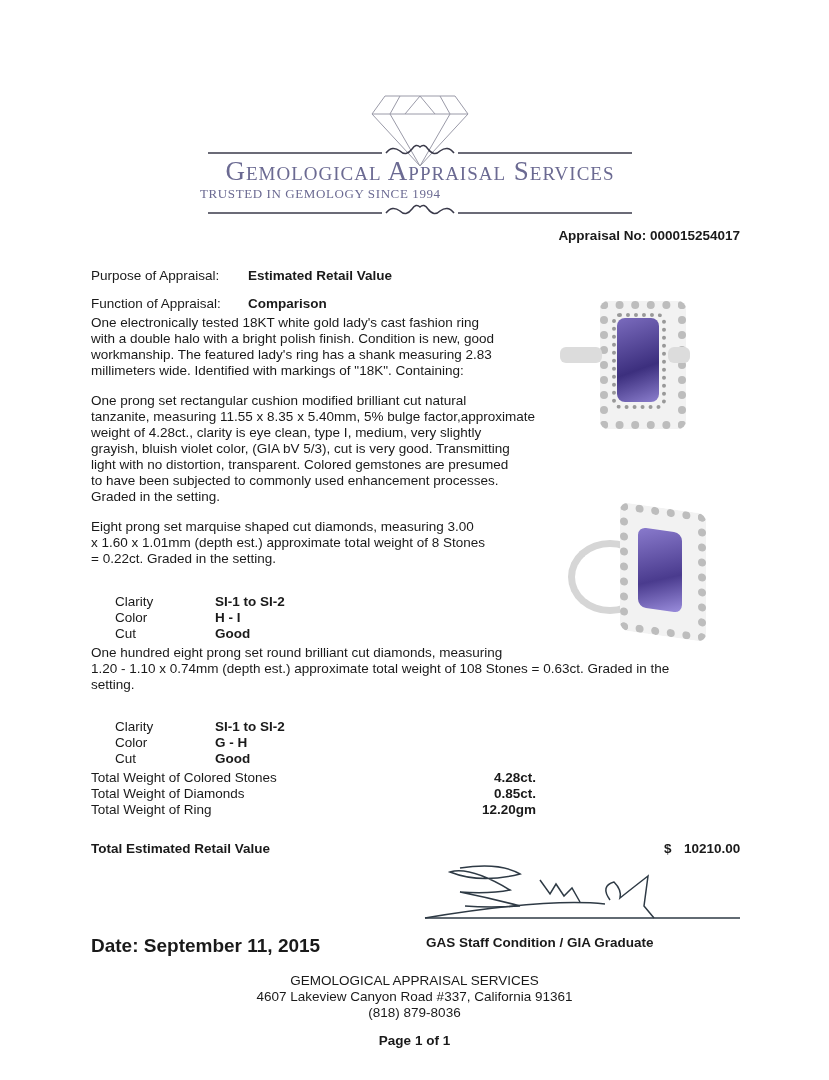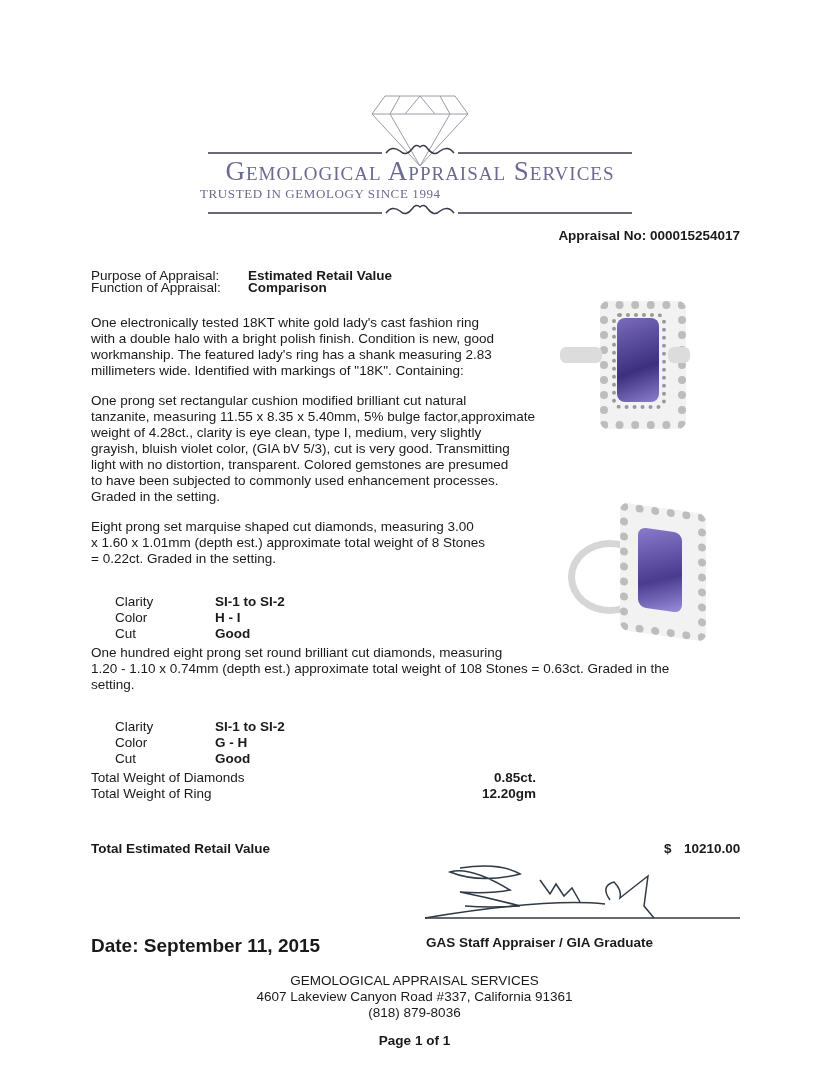--- a/index.html
+++ b/index.html
@@ -53,21 +53,21 @@
   </svg>
   <div class="brand-title">Gemological Appraisal Services</div>
   <div class="brand-tag">TRUSTED IN GEMOLOGY SINCE 1994</div>
 </div>
 
 <div class="appraisal-no">Appraisal No: 000015254017</div>
 
 <div class="row2" style="top:268px">
   <span class="lbl">Purpose of Appraisal:</span><span class="val">Estimated Retail Value</span>
 </div>
-<div class="row2" style="top:280px">
+<div class="row2" style="top:296px">
   <span class="lbl">Function of Appraisal:</span><span class="val">Comparison</span>
 </div>
 
 <div class="para" style="top:315px">One electronically tested 18KT white gold lady's cast fashion ring
 with a double halo with a bright polish finish. Condition is new, good
 workmanship. The featured lady's ring has a shank measuring 2.83
 millimeters wide. Identified with markings of "18K".  Containing:</div>
 <div class="para" style="top:393px">One prong set rectangular cushion modified brilliant cut natural
 tanzanite, measuring 11.55 x 8.35 x 5.40mm,  5% bulge factor,approximate
 weight of 4.28ct., clarity is eye clean, type I, medium, very slightly
@@ -89,40 +89,41 @@
 1.20 - 1.10 x 0.74mm (depth est.) approximate total weight of 108 Stones = 0.63ct. Graded in the
 setting.</div>
 
 <div class="spec" style="top:707px">
   <div><span class="k">Clarity</span><span class="v">SI-1 to SI-2</span></div>
   <div><span class="k">Color</span><span class="v">G - H</span></div>
   <div><span class="k">Cut</span><span class="v">Good</span></div>
 </div>
 
 <div class="tot" style="top:770px">
+  <div><span class="k">Total Weight of Colored Stones</span><span class="v">4.28ct.</span></div>
   <div><span class="k">Total Weight of Diamonds</span><span class="v">0.85ct.</span></div>
   <div><span class="k">Total Weight of Ring</span><span class="v">12.20gm</span></div>
 </div>
 
 <div class="abs bold" style="left:91px;top:833px;font-size:13.5px">Total Estimated Retail Value</div>
 <div class="abs bold" style="left:664px;top:833px;font-size:13.5px">$</div>
 <div class="abs bold" style="left:684px;top:833px;font-size:13.5px">10210.00</div>
 
 <svg class="abs" style="left:420px;top:860px" width="325" height="65">
   <g stroke="#2e3a45" stroke-width="1.5" fill="none">
     <path d="M40,8 q40,-6 60,6 q-40,10 -70,-2 q20,-6 60,18 q-20,4 -50,2 q30,6 60,14 q-30,2 -55,0"></path>
     <path d="M120,20 l10,14 l6,-10 l8,12 l8,-8 l8,14"></path>
     <path d="M190,40 q-10,-14 4,-18 q8,8 6,16 q10,-8 28,-22 l-4,30 l10,12"></path>
     <path d="M5,58 q120,-20 180,-14"></path>
     <line x1="5" y1="58" x2="320" y2="58"></line>
   </g>
 </svg>
 
 <div class="abs bold" style="left:91px;top:927px;font-size:19px">Date: September 11, 2015</div>
-<div class="abs bold" style="left:426px;top:927px;font-size:13.5px">GAS Staff Appraiser / GIA Graduate</div>
+<div class="abs bold" style="left:426px;top:927px;font-size:13.5px">GAS Staff Condition / GIA Graduate</div>
 
 <div class="footer" style="top:973px">GEMOLOGICAL APPRAISAL SERVICES</div>
 <div class="footer" style="top:989px">4607 Lakeview Canyon Road #337, California 91361</div>
 <div class="footer" style="top:1005px">(818) 879-8036</div>
 <div class="footer bold" style="top:1025px">Page 1 of 1</div>
 
 <div class="abs" style="left:560px;top:297px;width:130px;height:130px">
   <div class="ring" style="left:40px;top:4px;width:70px;height:112px;border:8px dotted #bdbdbd;background:#f2f2f2"></div>
   <div class="ring" style="left:52px;top:16px;width:46px;height:88px;border:4px dotted #999;"></div>
   <div class="ring" style="left:57px;top:21px;width:42px;height:84px;background:linear-gradient(160deg,#7a6bbd,#3c2f7e 60%,#8c7fce)"></div>

